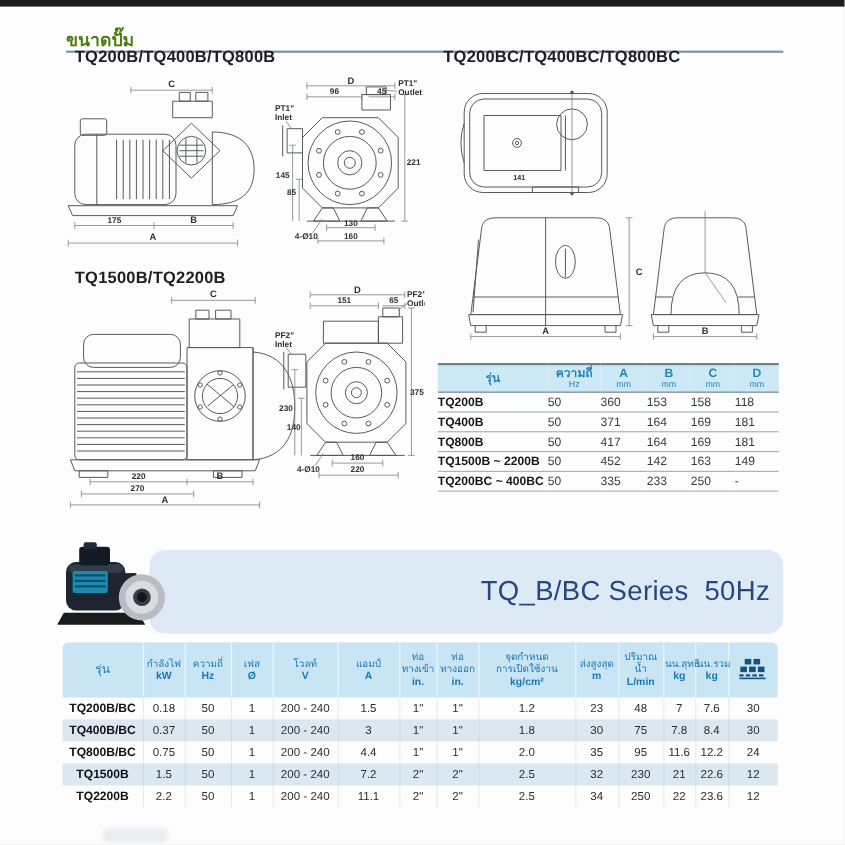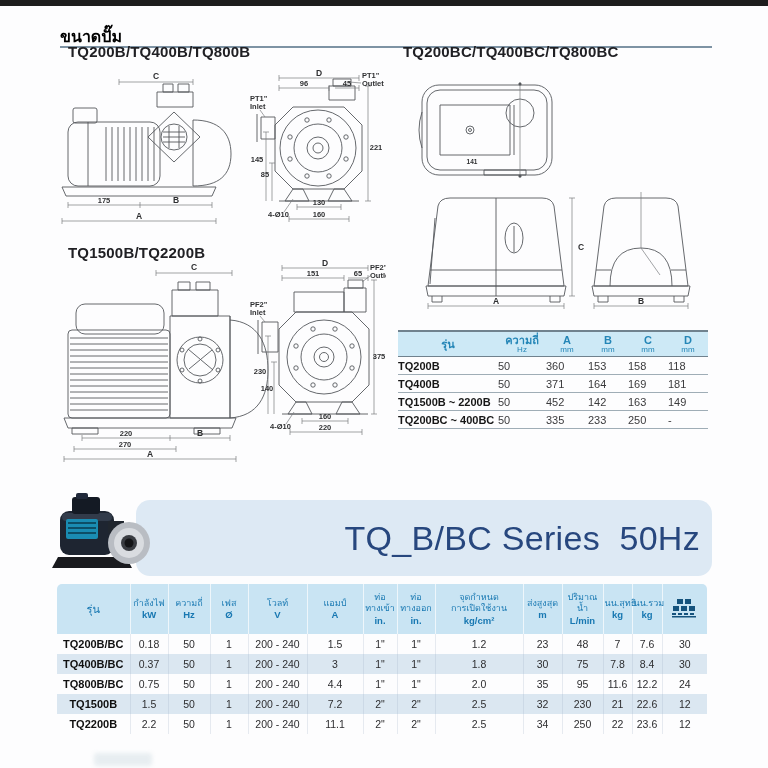--- a/index.html
+++ b/index.html
@@ -1,19 +1,19 @@
 <!DOCTYPE html>
 <html><head>
 <meta charset="utf-8">
 <style>
   html,body{margin:0;padding:0;background:#e8e8e8;}
   .page{position:relative;width:768px;height:768px;margin:0 auto;background:#fdfdfe;
         font-family:"Liberation Sans",sans-serif;overflow:hidden;}
   .topbar{position:absolute;top:0;left:0;width:768px;height:6px;background:#1d1d1d;}
-  .thai-title{position:absolute;left:60px;top:24px;font-size:16px;font-weight:bold;color:#000000;}
+  .thai-title{position:absolute;left:60px;top:24px;font-size:16px;font-weight:bold;color:#4d7c0f;}
   .rule{position:absolute;left:60px;top:46px;width:652px;height:2px;background:#7e93a4;}
   .dwg-title{position:absolute;font-size:15px;font-weight:600;color:#202024;letter-spacing:.2px;white-space:nowrap;}
   #t1{left:68px;top:43px;} #t2{left:68px;top:244px;} #t3{left:403px;top:43px;}
   .dwg{position:absolute;}
   #svg1{left:56px;top:70px;} #svg2{left:56px;top:260px;}
   #svg3{left:414px;top:80px;} #svg4{left:408px;top:190px;}
   svg .ln{stroke:#55585c;fill:none;stroke-width:.9;stroke-linejoin:round;}
   svg .dim{stroke:#7a7d80;fill:none;stroke-width:.7;}
   svg .dot{fill:#55585c;stroke:none;}
   svg text{font-family:"Liberation Sans",sans-serif;font-size:7.5px;font-weight:600;fill:#2e2f31;}
@@ -21,21 +21,21 @@
   
   .dim-table{position:absolute;left:398px;top:330px;width:310px;border-collapse:collapse;table-layout:fixed;}
   .dim-table th{background:#cde9f6;color:#2486b7;font-size:11px;font-weight:bold;line-height:1.0;
       padding:3px 0 2px;border-top:2px solid #70828e;border-bottom:1.5px solid #70828e;}
   .dim-table th .u{display:block;font-size:8px;font-weight:normal;}
   .dim-table td{text-align:left;font-size:11px;color:#3a3a3c;padding:3px 0 2px;border-bottom:1px solid #9fadb6;}
   .dim-table td:first-child{font-weight:bold;color:#161616;}
   
   .banner{position:absolute;left:136px;top:500px;width:576px;height:76px;background:#dde9f4;border-radius:14px;}
   .banner-title{position:absolute;right:12px;top:50%;transform:translateY(-50%);
-      font-size:34px;color:#27477e;font-weight:500;letter-spacing:.3px;white-space:pre;}
+      font-size:25px;color:#27477e;font-weight:500;letter-spacing:.3px;white-space:pre;}
   .photo{position:absolute;left:52px;top:487px;width:102px;height:90px;}
   
   .spec-table{position:absolute;left:57px;top:584px;width:650px;border-collapse:collapse;table-layout:fixed;}
   .spec-table thead th{background:#c9e4f3;color:#1878b2;font-weight:normal;font-size:9px;line-height:1.18;
       padding:3px 1px;vertical-align:middle;height:44px;border-left:1px solid #eef6fb;}
   .spec-table thead th:first-child{border-left:none;border-top-left-radius:5px;font-size:11px;}
   .spec-table thead th:last-child{border-top-right-radius:5px;}
   .spec-table th span{display:block;}
   .spec-table th span:empty{display:none;}
   .spec-table th .u{font-weight:bold;font-size:9.5px;margin-top:1px;}
@@ -284,20 +284,28 @@
         </tr>
         <tr>
           <td>TQ400B</td>
           <td>50</td>
           <td>371</td>
           <td>164</td>
           <td>169</td>
           <td>181</td>
         </tr>
         <tr>
+          <td>TQ800B</td>
+          <td>50</td>
+          <td>417</td>
+          <td>164</td>
+          <td>169</td>
+          <td>181</td>
+        </tr>
+        <tr>
           <td>TQ1500B ~ 2200B</td>
           <td>50</td>
           <td>452</td>
           <td>142</td>
           <td>163</td>
           <td>149</td>
         </tr>
         <tr>
           <td>TQ200BC ~ 400BC</td>
           <td>50</td>

